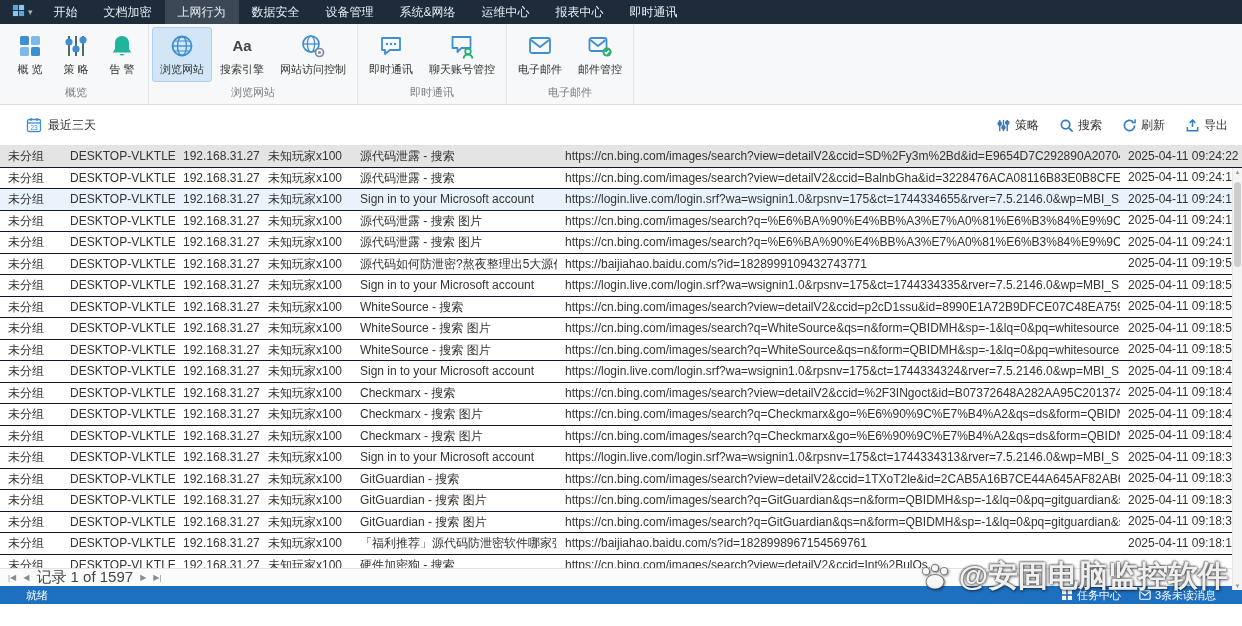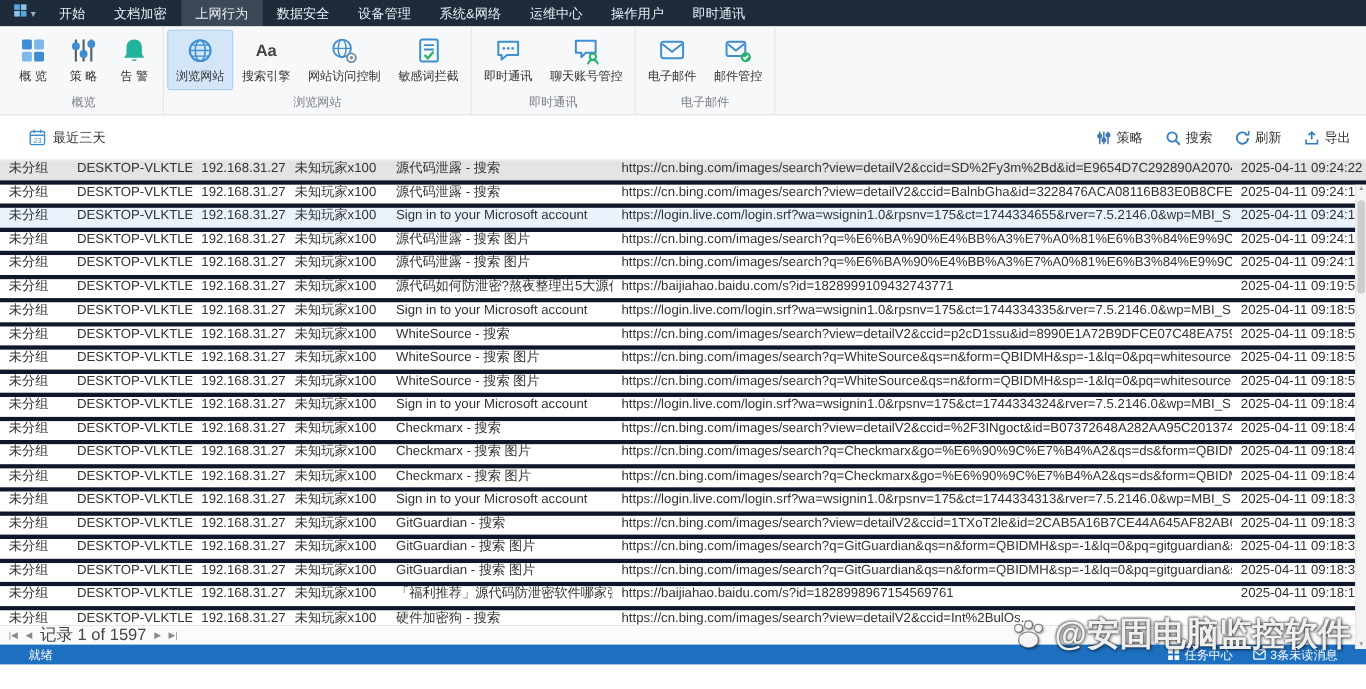--- a/index.html
+++ b/index.html
@@ -31,21 +31,21 @@
   .date-filter .icn svg { width:16px; height:16px; display:block; }
   .toolbar-actions { display:flex; gap:20px; }
   .taction { display:flex; align-items:center; gap:4px; font-size:12px; color:#333; cursor:pointer; }
   .taction .icn svg { width:15px; height:15px; display:block; }
 
   
   .grid { position:relative; flex:0 0 auto; border-top:1px solid #e2e2e2; }
   .thead { display:flex; height:22px; line-height:21px; background:#fafafa; border-bottom:1px solid #dedede; font-size:12px; color:#555; }
   .thead .cell { border-right:1px solid #e4e4e4; }
   .tbody { height:422px; overflow:hidden; }
-  .trow { display:flex; height:21.5px; line-height:21.5px; font-size:12px; color:#333; border-bottom:4px solid #0f172a; background:#fff; cursor:default;align-items:flex-end; }
+  .trow { display:flex; height:21.5px; line-height:21.5px; font-size:12px; color:#333; border-bottom:1px solid #0f172a; background:#fff; cursor:default; }
   .trow.sel { background:#e4e4e4; }
   .trow.hov { background:#eaf3fc; }
   .cell { padding:0 8px; white-space:nowrap; overflow:hidden; }
   .c0 { width:62px; flex:0 0 auto; }
   .c1 { width:113px; flex:0 0 auto; }
   .c2 { width:85px; flex:0 0 auto; }
   .c3 { width:92px; flex:0 0 auto; }
   .c4 { width:205px; flex:0 0 auto; }
   .c5 { flex:1 1 auto; }
   .c6 { width:122px; flex:0 0 auto; display:flex; justify-content:flex-start; gap:4px; align-items:center; }
@@ -87,21 +87,21 @@
       <span class="caret">▾</span>
     </div>
     <nav class="menu-tabs" id="menuTabs" style="display:flex;">
         <div class="mtab">开始</div>
         <div class="mtab">文档加密</div>
         <div class="mtab active">上网行为</div>
         <div class="mtab">数据安全</div>
         <div class="mtab">设备管理</div>
         <div class="mtab">系统&amp;网络</div>
         <div class="mtab">运维中心</div>
-        <div class="mtab">操作用户</div>
+        <div class="mtab">报表中心</div>
         <div class="mtab">即时通讯</div>
       </nav>
   </header>
 
   <section class="ribbon" id="ribbon">
       <div class="rgroup">
         <div class="rbuttons">
           <div class="rbtn">
             <span class="icn">
               <svg viewBox="0 0 26 26">
@@ -163,31 +163,20 @@
             <span class="icn">
               <svg viewBox="0 0 26 26" fill="none" stroke="#3e8ed0" stroke-width="1.7">
                 <circle cx="11" cy="11" r="8"></circle>
                 <ellipse cx="11" cy="11" rx="3.6" ry="8" stroke-width="1.3"></ellipse>
                 <line x1="3" y1="11" x2="19" y2="11" stroke-width="1.3"></line>
                 <circle cx="19.5" cy="19.5" r="4" fill="#f7f8f9" stroke="#7a8aa0"></circle>
                 <circle cx="19.5" cy="19.5" r="1.5" fill="#7a8aa0" stroke="none"></circle>
               </svg>
             </span>
             <span class="rbl">网站访问控制</span>
-          </div>
-          <div class="rbtn">
-            <span class="icn">
-              <svg viewBox="0 0 26 26" fill="none">
-                <rect x="5" y="3" width="16" height="20" rx="2" stroke="#3e8ed0" stroke-width="1.8"></rect>
-                <line x1="8.5" y1="8" x2="17.5" y2="8" stroke="#3e8ed0" stroke-width="1.6"></line>
-                <line x1="8.5" y1="12" x2="17.5" y2="12" stroke="#3e8ed0" stroke-width="1.6"></line>
-                <path d="M9 17l3 3 5-6" stroke="#2ab06f" stroke-width="2.2" fill="none"></path>
-              </svg>
-            </span>
-            <span class="rbl">敏感词拦截</span>
           </div>
         </div>
         <div class="rglabel">浏览网站</div>
       </div>
       <div class="rgroup">
         <div class="rbuttons">
           <div class="rbtn">
             <span class="icn">
               <svg viewBox="0 0 26 26" fill="none" stroke="#3e8ed0" stroke-width="1.8">
                 <path d="M4 5h18v12H12l-5 4v-4H4z" stroke-linejoin="round"></path>

